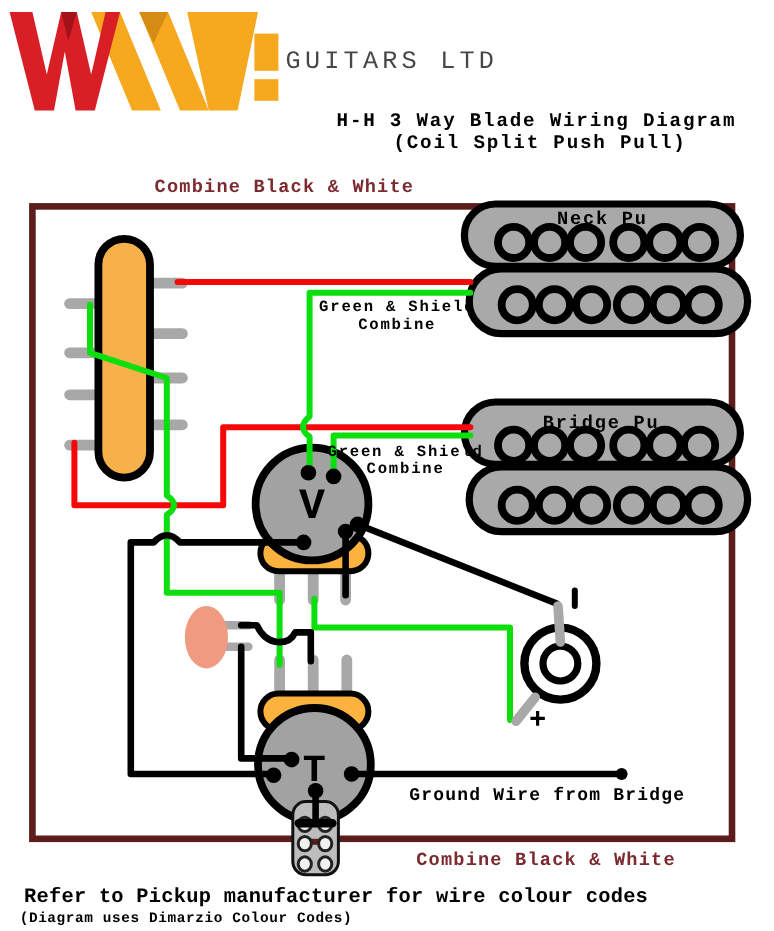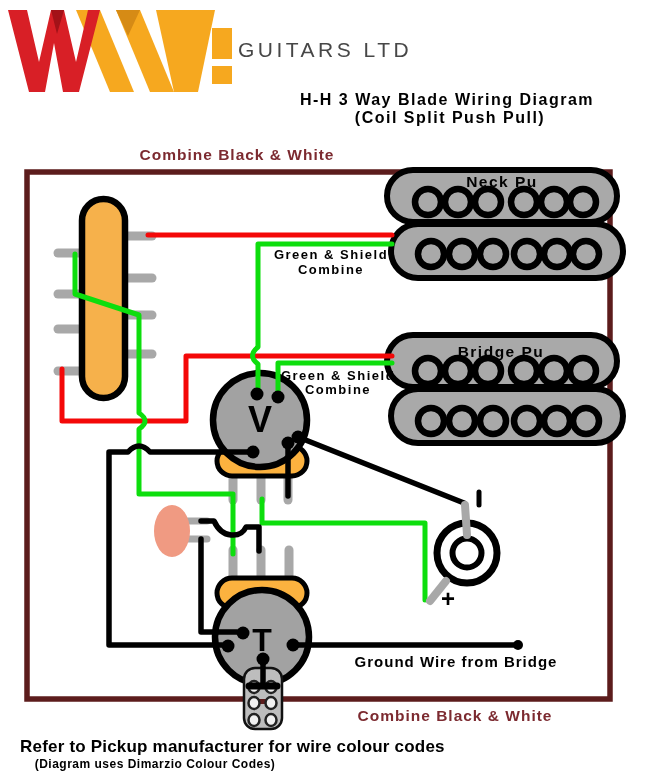--- a/index.html
+++ b/index.html
@@ -1,17 +1,17 @@
 <!DOCTYPE html>
 <html style="--wire_red: #f40808; --wire_green: #0dde0d; --wire_black: #000000; --frame_maroon: #5c1c1c; --text_maroon: #7c2a30; --pickup_gray: #a9a9a9; --pot_gray: #a2a2a2; --lug_gray: #a8a8a8; --switch_orange: #f6b14b; --base_orange: #fcb23f; --cap_salmon: #f09a82; --pushpull_gray: #bdbdbd; --pushpull_hole: #f0f0f0; --logo_red: #d81f26; --logo_red_dark: #a31218; --logo_orange: #f6a81f; --logo_orange_dark: #d68b15; --logo_text: #474747;"><head>
 <meta charset="utf-8">
 <style>
   html,body{margin:0;padding:0;background:#fff;}
   #stage{position:relative;width:645px;height:776px;background:#fff;overflow:hidden;
-         font-family:Liberation Sans, sans-serif;}
+         font-family:Liberation Mono, monospace;}
   svg{position:absolute;top:0;left:0;}
   
   .wire-red{stroke:var(--wire_red);stroke-width:5;fill:none;stroke-linecap:round;stroke-linejoin:round;}
   .wire-green{stroke:var(--wire_green);stroke-width:5;fill:none;stroke-linecap:round;stroke-linejoin:round;}
   .wire-black{stroke:var(--wire_black);stroke-width:5.5;fill:none;stroke-linecap:round;stroke-linejoin:round;}
   .frame{stroke:var(--frame_maroon);stroke-width:5.5;fill:none;}
   .lug{stroke:var(--lug_gray);stroke-width:9;stroke-linecap:round;fill:none;}
   .leg{stroke:var(--lug_gray);stroke-width:9;stroke-linecap:round;fill:none;}
   .coil{fill:var(--pickup_gray);stroke:#000;stroke-width:6;}
   .pole{fill:none;stroke:#000;stroke-width:6.5;}

